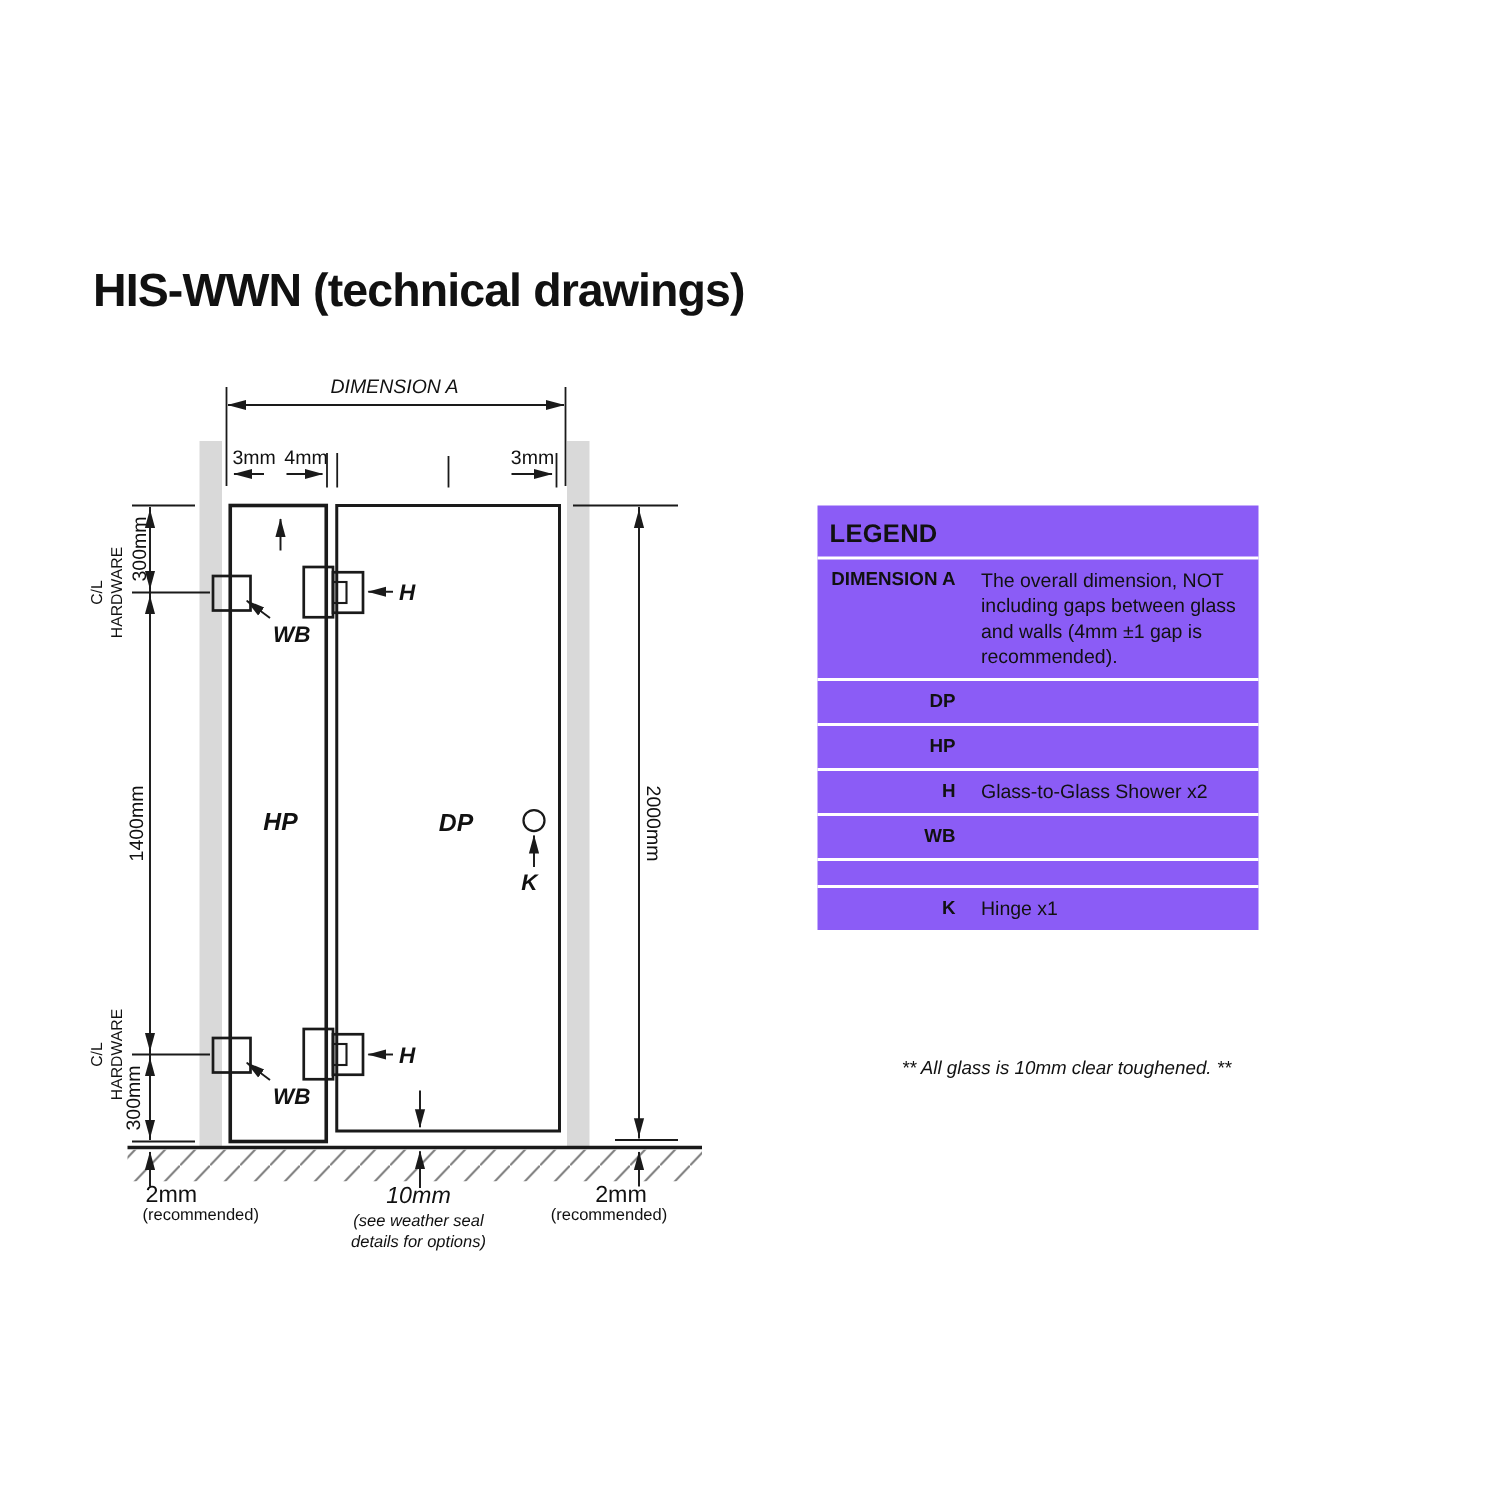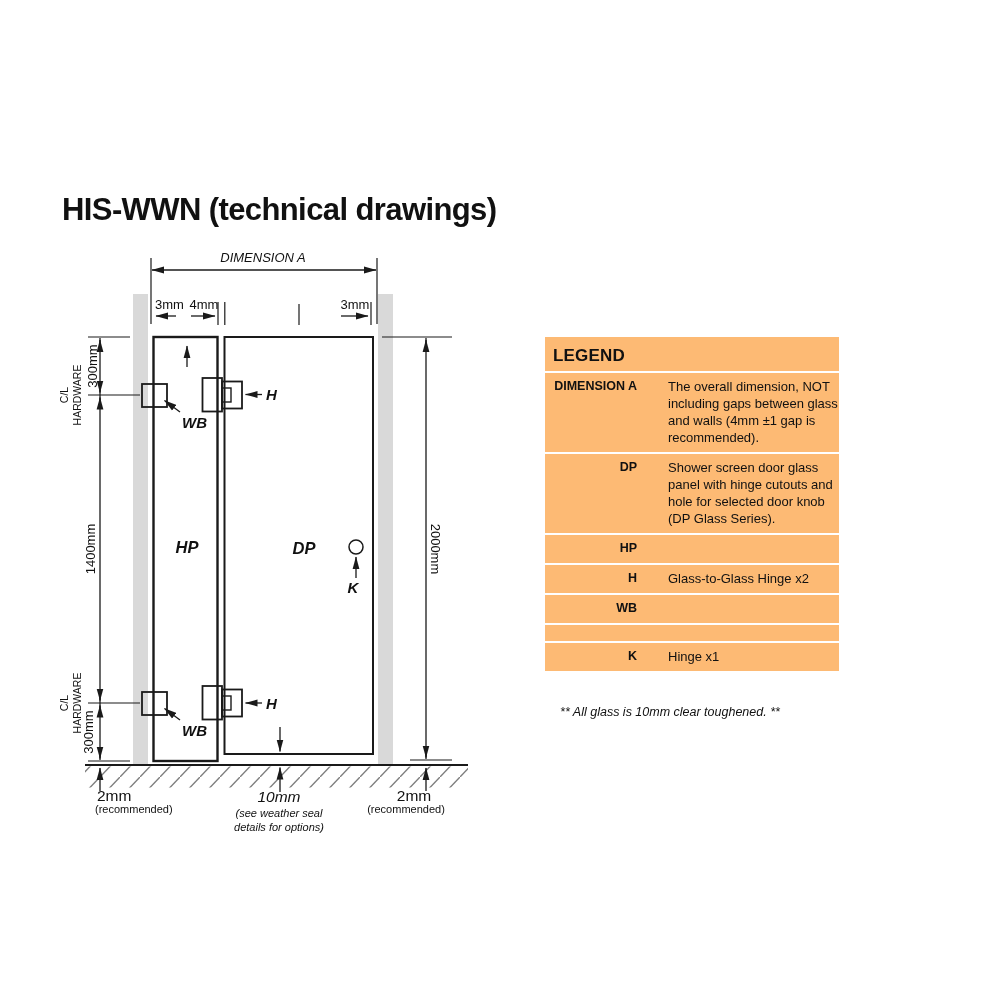--- a/index.html
+++ b/index.html
@@ -1,41 +1,41 @@
 <!DOCTYPE html>
 <html><head>
 <meta charset="utf-8">
 <style>
   html,body{margin:0;padding:0;background:#fff;}
   .page{position:relative;width:1000px;height:1000px;background:#fff;overflow:hidden;
         font-family:"Liberation Sans", sans-serif;color:#1a1a1a;}
-  .title{position:absolute;left:62px;top:192px;margin:0;font-size:31px;font-weight:bold;
+  .title{position:absolute;left:62px;top:176px;margin:0;font-size:31px;font-weight:bold;
          letter-spacing:-0.6px;color:#111;}
   svg.drawing{position:absolute;left:40px;top:240px;}
   svg .ln{stroke:#1a1a1a;stroke-width:1.2;fill:none;}
   svg .dim{stroke:#1a1a1a;stroke-width:1.3;fill:none;}
   svg .edge{stroke:#1a1a1a;fill:none;}
   svg text{fill:#111;font-family:"Liberation Sans", sans-serif;font-size:13px;}
   svg .ital{font-style:italic;}
   svg .panel-lbl{font-size:16.5px;font-weight:bold;font-style:italic;}
   svg .hw-lbl{font-size:15px;font-weight:bold;font-style:italic;}
   svg .big{font-size:15.5px;}
   svg .small{font-size:11px;}
   svg .vtext{font-size:13px;}
   svg .cltext{font-size:10.5px;}
 
-  .legend{position:absolute;left:545px;top:337px;width:294px;background:#fdba74;}
+  .legend{position:absolute;left:545px;top:337px;width:294px;background:#8b5cf6;}
   .legend-heading{font-size:17px;font-weight:bold;color:#111;padding:9px 0 5px 8px;letter-spacing:.2px;}
   .legend-row{display:flex;border-top:2px solid #fff;padding:5px 0 6px 0;}
   .legend-row .term{width:92px;min-width:92px;text-align:right;font-weight:bold;font-size:12.5px;
                     line-height:17px;white-space:nowrap;color:#111;}
-  .legend-row .desc{margin-left:31px;width:186px;font-size:13px;line-height:17px;color:#111;}
+  .legend-row .desc{margin-left:17px;width:186px;font-size:13px;line-height:17px;color:#111;}
   .legend-row.row-wb .desc{white-space:nowrap;width:auto;overflow:visible;}
   .legend-row.row-empty{height:12px;padding:2px 0;}
-  .legend-footnote{position:absolute;left:515px;top:705px;width:310px;text-align:center;
+  .legend-footnote{position:absolute;left:556px;top:705px;width:310px;text-align:center;
                    font-style:italic;font-size:12.5px;color:#111;}
 </style>
 </head>
 <body>
 
 <div class="page">
 
   <h1 class="title">HIS-WWN (technical drawings)</h1>
 
   <svg class="drawing" width="440" height="610" viewBox="40 240 440 610">
@@ -189,28 +189,27 @@
 
   <div class="legend">
     <div class="legend-heading">LEGEND</div>
 
     <div class="legend-row">
       <div class="term">DIMENSION A</div>
       <div class="desc">The overall dimension, NOT including gaps between glass and walls (4mm ±1 gap is recommended).</div>
     </div>
     <div class="legend-row">
       <div class="term">DP</div>
-      <div class="desc">Shower screen door glass panel with hinge cutouts and hole for selected door knob (DP Glass Series).</div>
     </div>
     <div class="legend-row">
       <div class="term">HP</div>
     </div>
     <div class="legend-row">
       <div class="term">H</div>
-      <div class="desc">Glass-to-Glass Hinge x2</div>
+      <div class="desc">Glass-to-Glass Shower x2</div>
     </div>
     <div class="legend-row row-wb">
       <div class="term">WB</div>
     </div>
     <div class="legend-row row-empty">
       <div class="term"></div>
       <div class="desc"></div>
     </div>
     <div class="legend-row">
       <div class="term">K</div>

